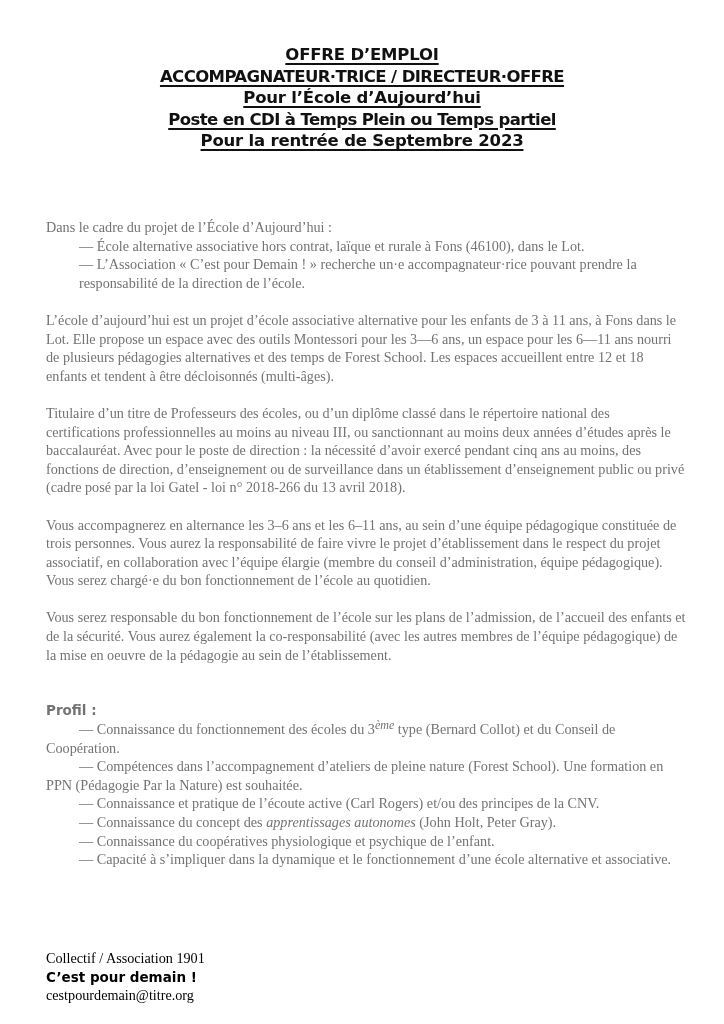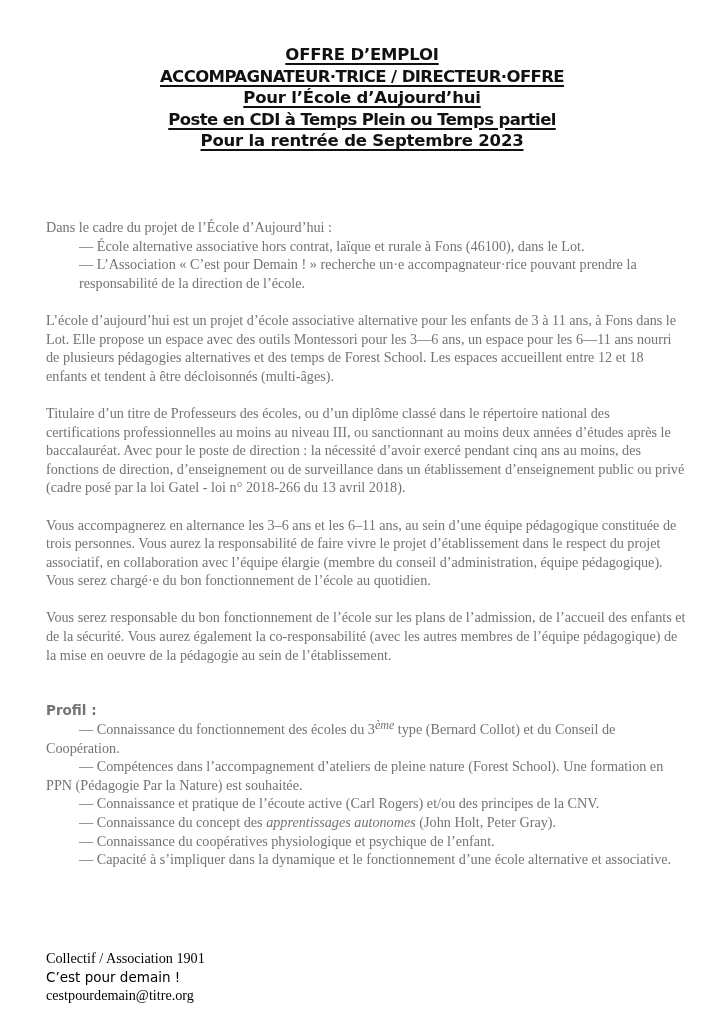--- a/index.html
+++ b/index.html
@@ -10,21 +10,21 @@
   .header div span { text-decoration: underline; text-decoration-thickness: 1.5px; text-underline-offset: 3px; letter-spacing: -0.2px; }
   .header .tight span { letter-spacing: -0.6px; }
   .body { position: absolute; left: 46px; top: 218px; width: 640px;
     font-family: "Liberation Serif", serif; font-size: 14.2px; line-height: 18.6px; color: #737373; }
   .body p { margin: 0; }
   .gap { height: 18.6px; }
   .indent { padding-left: 33px; }
   .profil-title { font-family: "DejaVu Sans", sans-serif; font-weight: bold; font-size: 13.5px; margin-top: 0; }
   sup { font-size: 12px; vertical-align: 5px; line-height: 0; font-style: italic; }
   .footer { position: absolute; left: 46px; top: 925px; font-family: "Liberation Serif", serif; font-size: 14.2px; line-height: 18.6px; color: #000000; margin-top: 24px; }
-  .footer .bold { font-family: "DejaVu Sans", sans-serif; font-weight: normal; font-size: 13.5px; }
+  .footer .bold { font-family: "DejaVu Sans", sans-serif; font-weight: bold; font-size: 13.5px; }
 </style>
 </head>
 <body>
 
 <div class="page">
 
   <div class="header">
     <div><span>OFFRE D’EMPLOI</span></div>
     <div class="tight"><span>ACCOMPAGNATEUR·TRICE / DIRECTEUR·OFFRE</span></div>
     <div><span>Pour l’École d’Aujourd’hui</span></div>

